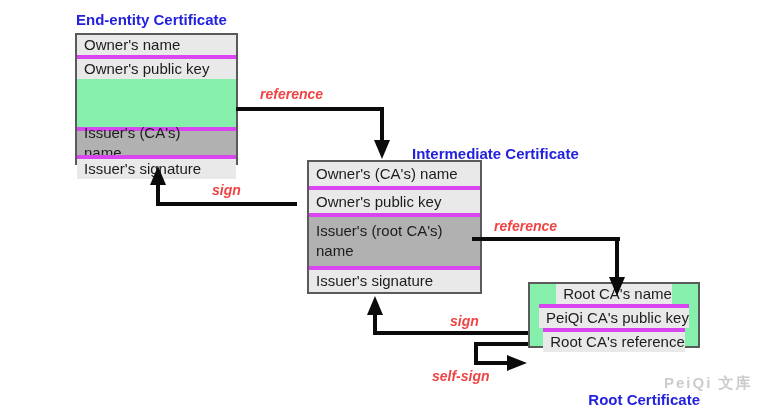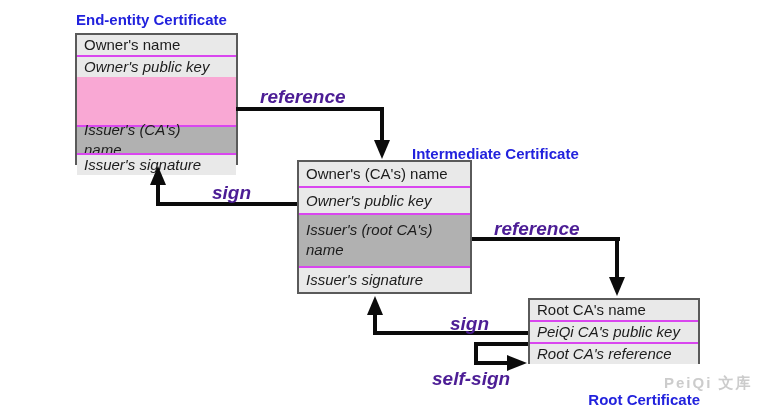--- a/index.html
+++ b/index.html
@@ -6,34 +6,34 @@
   .canvas{
     position:relative;width:774px;height:412px;background:#ffffff;
     font-family:"Liberation Sans", sans-serif;overflow:hidden;padding-left:24px;
   }
   .cert-title{
     position:absolute;font-size:15px;font-weight:bold;color:#2222dd;
     white-space:nowrap;
   }
   .cert-box{
     position:absolute;box-sizing:border-box;border:2px solid #5a5a5a;
-    display:flex;flex-direction:column;background:#f9a8d4;
+    display:flex;flex-direction:column;background:#86efac;
   }
   .cert-row{
     box-sizing:border-box;display:flex;align-items:center;
     padding-left:7px;font-size:15px;color:#1c1c1c;background:#e9e9e9;
     line-height:20px;
   }
-  .cert-row + .cert-row{border-top:2px solid #d946ef;font-style:italic;}
+  .cert-row + .cert-row{border-top:4px solid #d946ef;}
   .cert-row.dark{background:#b1b1b1;}
   .wrap-a{display:block;width:120px;}
   .wrap-b{display:block;width:144px;}
   .arrow-label{
-    position:absolute;font-size:19px;font-style:italic;font-weight:600;
-    color:#4c1d95;white-space:nowrap;
+    position:absolute;font-size:14px;font-style:italic;font-weight:600;
+    color:#ef4444;white-space:nowrap;
   }
   .aline{position:absolute;background:#0b0b0b;}
   .ahead{position:absolute;width:0;height:0;}
   .ahead.down{border-left:8px solid transparent;border-right:8px solid transparent;border-top:19px solid #0b0b0b;}
   .ahead.up{border-left:8px solid transparent;border-right:8px solid transparent;border-bottom:19px solid #0b0b0b;}
   .ahead.right{border-top:8px solid transparent;border-bottom:8px solid transparent;border-left:20px solid #0b0b0b;}
   .watermark{
     position:absolute;font-size:15px;font-weight:600;letter-spacing:2px;
     color:#cccccc;white-space:nowrap;
   }
@@ -53,36 +53,36 @@
     </div>
     <div class="cert-row dark" style="height:28px;margin-top:48px;">
       <span class="wrap-a">Issuer's (CA's) name</span>
     </div>
     <div class="cert-row" style="height:28px;">
       <span>Issuer's signature</span>
     </div>
   </div>
 
   <div class="cert-title" style="left:412px;top:137px;margin-top:8px;">Intermediate Certificate</div>
-  <div class="cert-box" style="left:297px;top:160px;width:175px;height:134px;">
+  <div class="cert-box" style="left:307px;top:160px;width:175px;height:134px;">
     <div class="cert-row" style="height:26px;">
       <span>Owner's (CA's) name</span>
     </div>
     <div class="cert-row" style="height:28px;">
       <span>Owner's public key</span>
     </div>
     <div class="cert-row dark" style="height:56px;">
       <span class="wrap-b">Issuer's (root CA's) name</span>
     </div>
     <div class="cert-row" style="height:28px;">
       <span>Issuer's signature</span>
     </div>
   </div>
 
-  <div class="cert-box" style="left:528px;top:298px;width:172px;height:66px;">
+  <div class="cert-box" style="left:528px;top:282px;width:172px;height:66px;align-items:center;">
     <div class="cert-row" style="height:26px;">
       <span>Root CA's name</span>
     </div>
     <div class="cert-row" style="height:28px;">
       <span>PeiQi CA's public key</span>
     </div>
     <div class="cert-row" style="height:27px;">
       <span>Root CA's reference</span>
     </div>
   </div>

